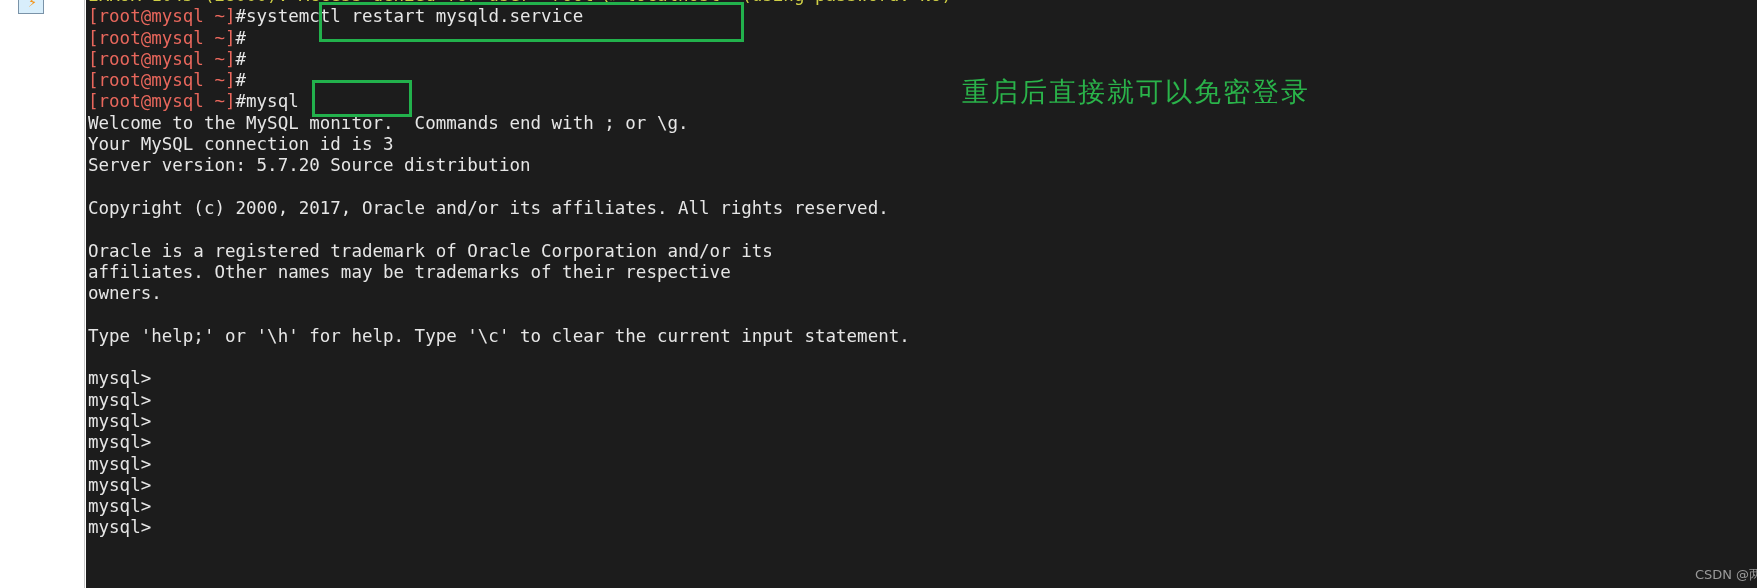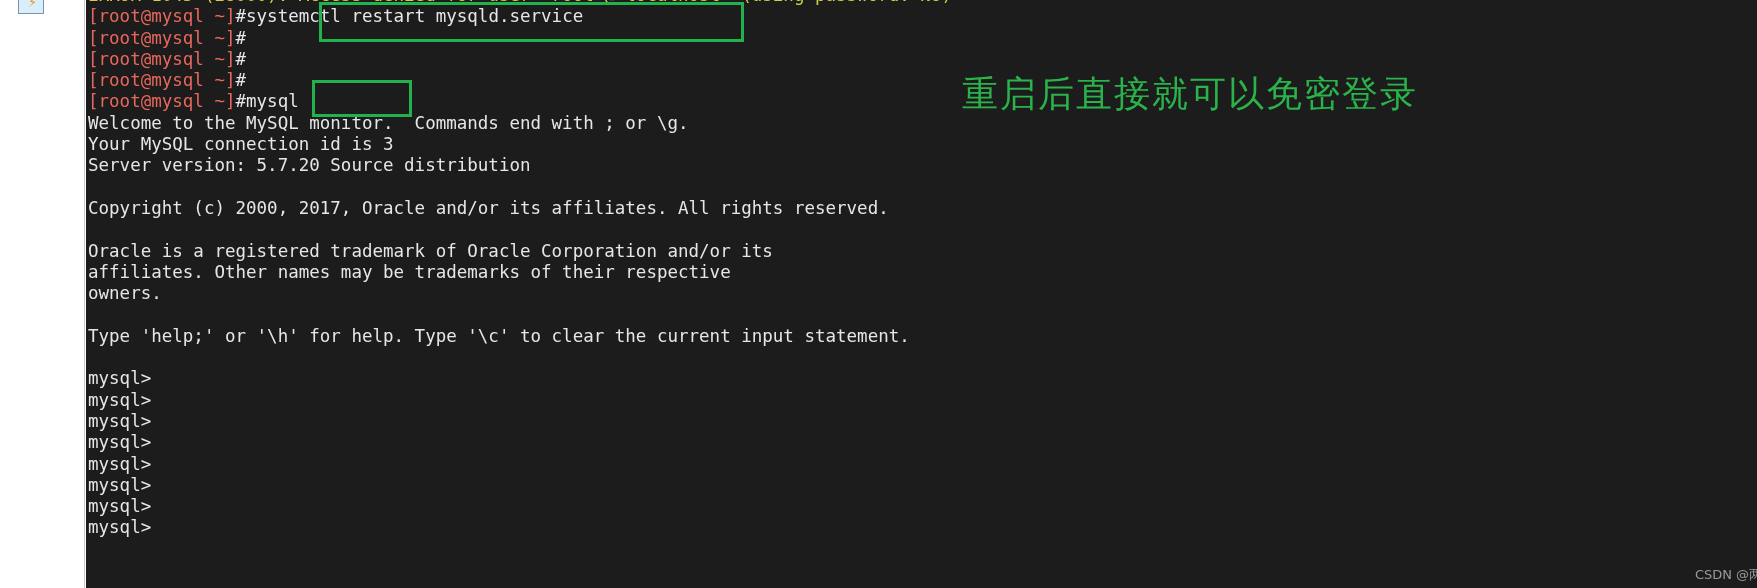--- a/index.html
+++ b/index.html
@@ -87,22 +87,22 @@
     left: 233px; top: 2px;
     width: 425px; height: 40px;
   }
   #anno-box-mysql {
     left: 226px; top: 80px;
     width: 100px; height: 37px;
   }
   .anno-text-cn {
     position: absolute;
     left: 876px; top: 79px;
-    font-family: Liberation Serif, serif;
-    font-size: 36px;
+    font-family: Liberation Mono, monospace;
+    font-size: 27px;
     line-height: 30px;
     color: #2ab34a;
     letter-spacing: 2px;
     white-space: nowrap;
   }
 
   
   .watermark {
     position: absolute;
     right: 14px;

